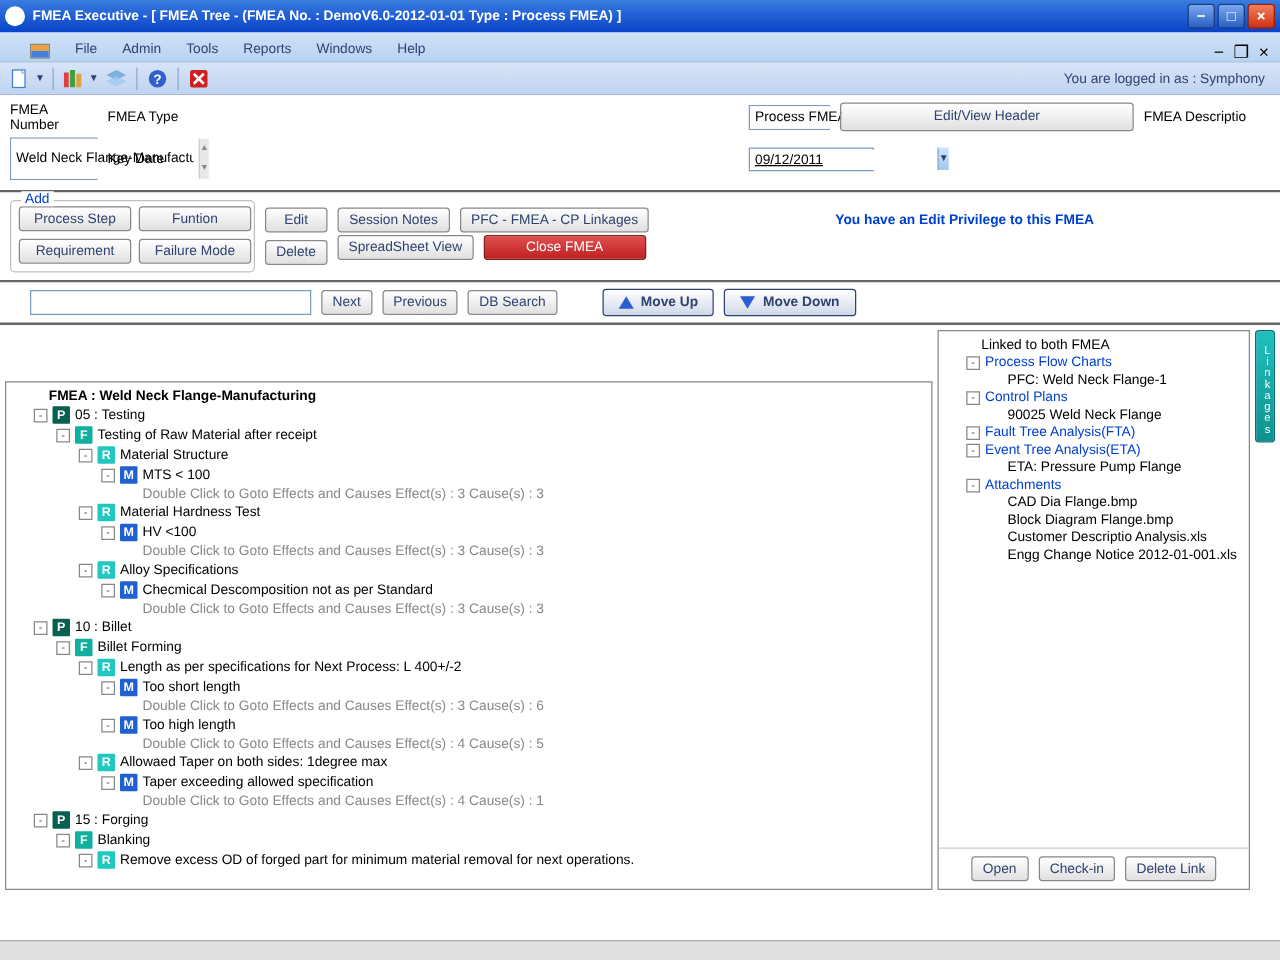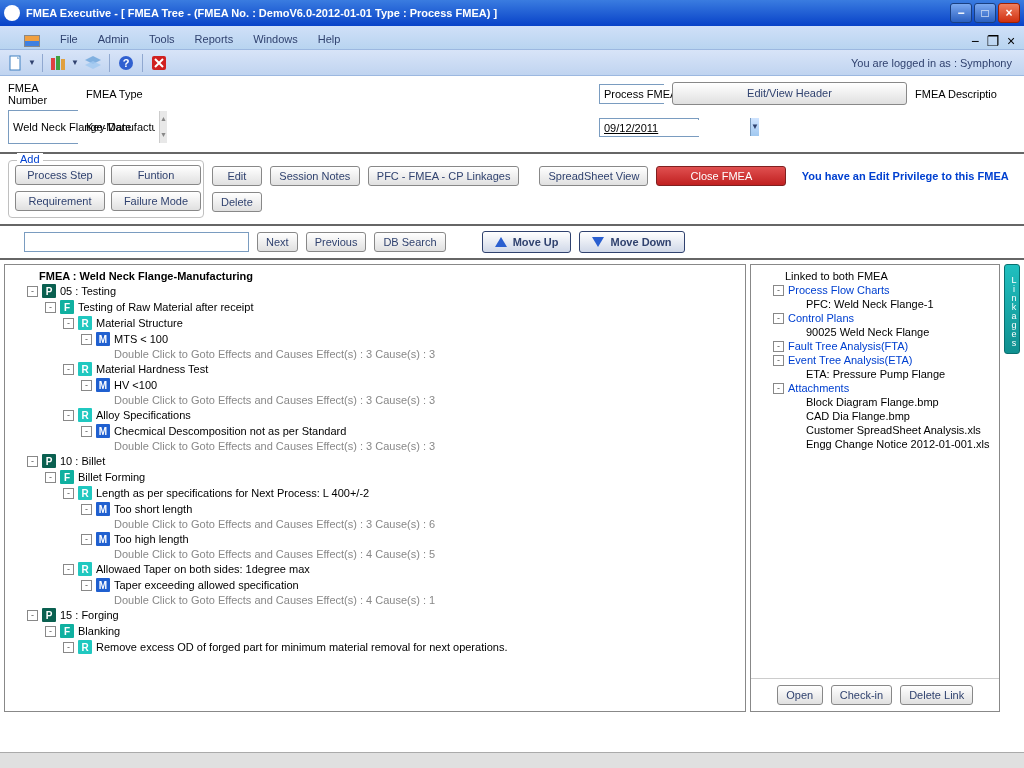--- a/index.html
+++ b/index.html
@@ -45,21 +45,21 @@
 .privmsg { color: #0040d0; font-weight: bold; }
 
 .searchbar { background: #fff; padding: 5px 24px; border-bottom: 2px solid #666; display: flex; align-items: center; gap: 8px; }
 .searchbar input.search { width: 225px; height: 20px; border: 1px solid #7a9cc0; padding: 2px 4px; }
 .navbtn { border: 1px solid #30426f; background: linear-gradient(to bottom, #fff, #d0d8e8); padding: 4px 12px; border-radius: 3px; cursor: pointer; color: #30426f; display: flex; align-items: center; gap: 6px; font-weight: bold; }
 .uparrow, .dnarrow { display: inline-block; width: 0; height: 0; border-left: 6px solid transparent; border-right: 6px solid transparent; }
 .uparrow { border-bottom: 10px solid #2a5fd0; }
 .dnarrow { border-top: 10px solid #2a5fd0; }
 
 .main { display: flex; height: 456px; background: #fff; padding: 4px; gap: 4px; }
-.treepanel { flex: 1; border: 1px solid #888; overflow-y: scroll; position: relative; padding: 4px; }
+.treepanel { flex: 1; border: 1px solid #888; overflow-y: scroll; position: relative; padding: 4px; margin-top: 41px; }
 .linkpanel { width: 250px; border: 1px solid #888; display: flex; flex-direction: column; }
 .linkpanel .ltree { flex: 1; overflow-y: auto; padding: 4px; }
 .linkpanel .lbtns { padding: 6px; display: flex; gap: 8px; justify-content: center; border-top: 1px solid #ccc; }
 .linktab { width: 16px; background: linear-gradient(to bottom, #20c0c0, #109090); border: 1px solid #087070; border-radius: 3px; writing-mode: vertical-rl; text-orientation: upright; color: #fff; font-size: 9px; letter-spacing: -1px; text-align: center; padding-top: 4px; cursor: pointer; height: 90px; }
 
 .tnode { display: flex; align-items: center; gap: 4px; padding: 1px 0; white-space: nowrap; }
 .pm { width: 11px; height: 11px; border: 1px solid #888; display: flex; align-items: center; justify-content: center; font-size: 9px; color: #555; cursor: pointer; line-height: 1; background: #fff; }
 .pm.blank { border: none; background: transparent; }
 .badge { width: 14px; height: 14px; display: inline-flex; align-items: center; justify-content: center; font-weight: bold; color: #fff; font-size: 10px; border-radius: 1px; }
 .badge.P { background: #0a6050; }
@@ -183,21 +183,21 @@
       <div class="btn wide">Process Step</div>
       <div class="btn wide">Funtion</div>
       <div class="btn wide">Requirement</div>
       <div class="btn wide">Failure Mode</div>
     </div>
   </div>
   <div style="display:flex;flex-direction:column;gap:6px;padding-top:6px;">
     <div class="btn" style="min-width:44px">Edit</div>
     <div class="btn" style="min-width:44px">Delete</div>
   </div>
-  <div style="display:flex;flex-direction:row;gap:20px;padding-top:6px;">
+  <div style="display:flex;flex-direction:column;gap:2px;padding-top:6px;">
     <div style="display:flex;gap:8px;">
       <div class="btn wide">Session Notes</div>
       <div class="btn xwide">PFC - FMEA - CP Linkages</div>
     </div>
     <div style="display:flex;gap:8px;">
       <div class="btn wide">SpreadSheet View</div>
       <div class="btn xwide danger">Close FMEA</div>
     </div>
   </div>
   <div style="flex:1;text-align:center;padding-top:10px;">
@@ -377,29 +377,29 @@
         <div class="lnode indent2">
           <span class="pm blank"></span>
           <span class="txt">ETA: Pressure Pump Flange</span>
         </div>
         <div class="lnode indent1">
           <span class="pm">-</span>
           <span class="txt link">Attachments</span>
         </div>
         <div class="lnode indent2">
           <span class="pm blank"></span>
+          <span class="txt">CAD Dia Flange.bmp</span>
+        </div>
+        <div class="lnode indent2">
+          <span class="pm blank"></span>
           <span class="txt">Block Diagram Flange.bmp</span>
         </div>
         <div class="lnode indent2">
           <span class="pm blank"></span>
-          <span class="txt">CAD Dia Flange.bmp</span>
-        </div>
-        <div class="lnode indent2">
-          <span class="pm blank"></span>
-          <span class="txt">Customer SpreadSheet Analysis.xls</span>
+          <span class="txt">Customer Descriptio Analysis.xls</span>
         </div>
         <div class="lnode indent2">
           <span class="pm blank"></span>
           <span class="txt">Engg Change Notice 2012-01-001.xls</span>
         </div>
       </div>
     <div class="lbtns">
       <div class="btn" style="min-width:46px">Open</div>
       <div class="btn" style="min-width:56px">Check-in</div>
       <div class="btn" style="min-width:66px">Delete Link</div>

